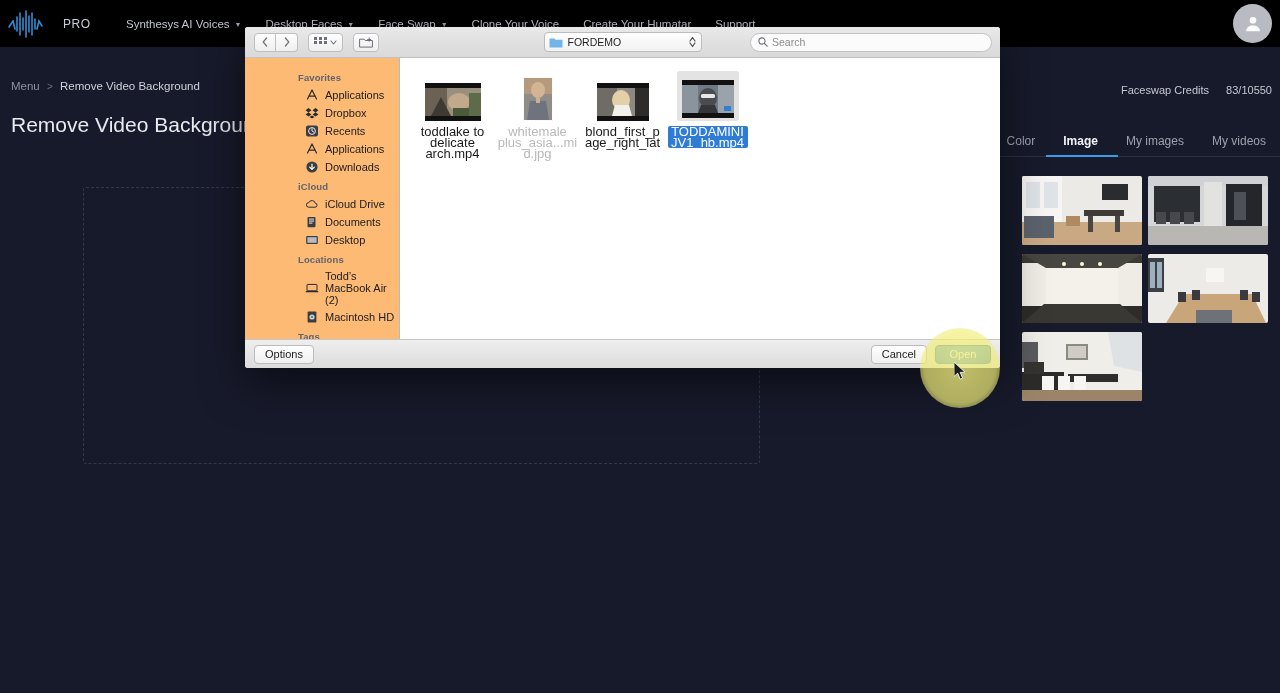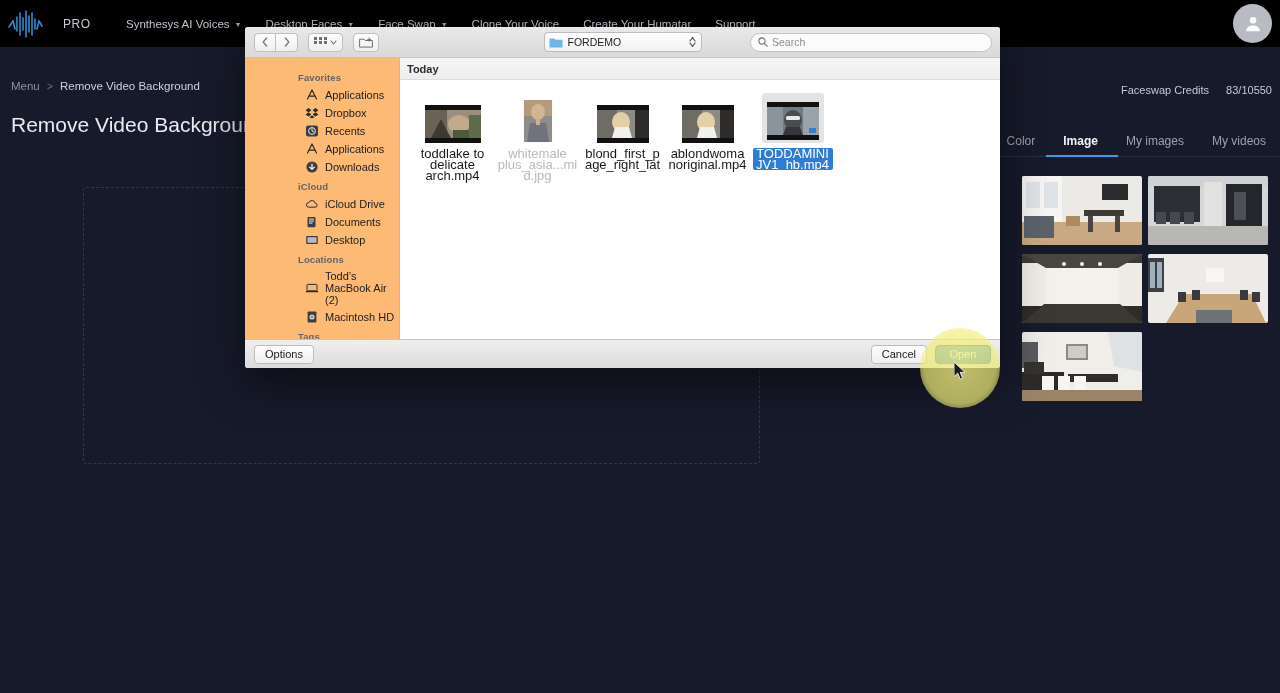--- a/index.html
+++ b/index.html
@@ -477,21 +477,20 @@
             <circle cx="7" cy="7" r="2.6" fill="#c6c8cc"></circle>
             <circle cx="7" cy="7" r="0.8" fill="#3b3d42"></circle>
           </svg>
           <span>Macintosh HD</span>
         </div>
 
         <div class="side-head">Tags</div>
       </div>
 
       <div class="dlg-main">
-        <div class="today-bar">Today</div>
 
         <div class="file-grid">
 
           <div class="file-cell">
             <div class="file-thumb">
               <svg width="56" height="38" viewBox="0 0 56 38">
                 <rect width="56" height="38" fill="#111"></rect>
                 <rect x="0" y="5" width="56" height="28" fill="#9a8f7e"></rect>
                 <rect x="0" y="5" width="22" height="28" fill="#6b6255"></rect>
                 <path d="M6 33 L16 14 L26 33z" fill="#3d3a33"></path>
@@ -525,33 +524,20 @@
                 <rect x="0" y="5" width="52" height="28" fill="#8d8a83"></rect>
                 <rect x="0" y="5" width="20" height="28" fill="#6f6c66"></rect>
                 <ellipse cx="24" cy="17" rx="9" ry="10" fill="#e3cfa8"></ellipse>
                 <path d="M15 33 L18 22 L32 22 L35 33z" fill="#f2f0ea"></path>
                 <rect x="38" y="5" width="14" height="28" fill="#2e2c2a"></rect>
               </svg>
             </div>
             <div class="file-name">blond_first_page_right_lat</div>
           </div>
 
-          <div class="file-cell">
-            <div class="file-thumb">
-              <svg width="52" height="38" viewBox="0 0 52 38">
-                <rect width="52" height="38" fill="#111"></rect>
-                <rect x="0" y="5" width="52" height="28" fill="#8d8a83"></rect>
-                <rect x="0" y="5" width="20" height="28" fill="#6f6c66"></rect>
-                <ellipse cx="24" cy="17" rx="9" ry="10" fill="#e3cfa8"></ellipse>
-                <path d="M15 33 L18 22 L32 22 L35 33z" fill="#f2f0ea"></path>
-                <rect x="38" y="5" width="14" height="28" fill="#2e2c2a"></rect>
-              </svg>
-            </div>
-            <div class="file-name">ablondwomanoriginal.mp4</div>
-          </div>
 
           <div class="file-cell selected">
             <div class="file-thumb">
               <svg width="52" height="38" viewBox="0 0 52 38">
                 <rect width="52" height="38" fill="#111"></rect>
                 <rect x="0" y="5" width="52" height="28" fill="#6e7b86"></rect>
                 <rect x="0" y="5" width="16" height="28" fill="#8a949c"></rect>
                 <rect x="36" y="5" width="16" height="28" fill="#9aa3a9"></rect>
                 <ellipse cx="26" cy="18" rx="9" ry="10" fill="#4a4c50"></ellipse>
                 <rect x="19" y="14" width="14" height="4" rx="1.6" fill="#e8e8ea"></rect>

